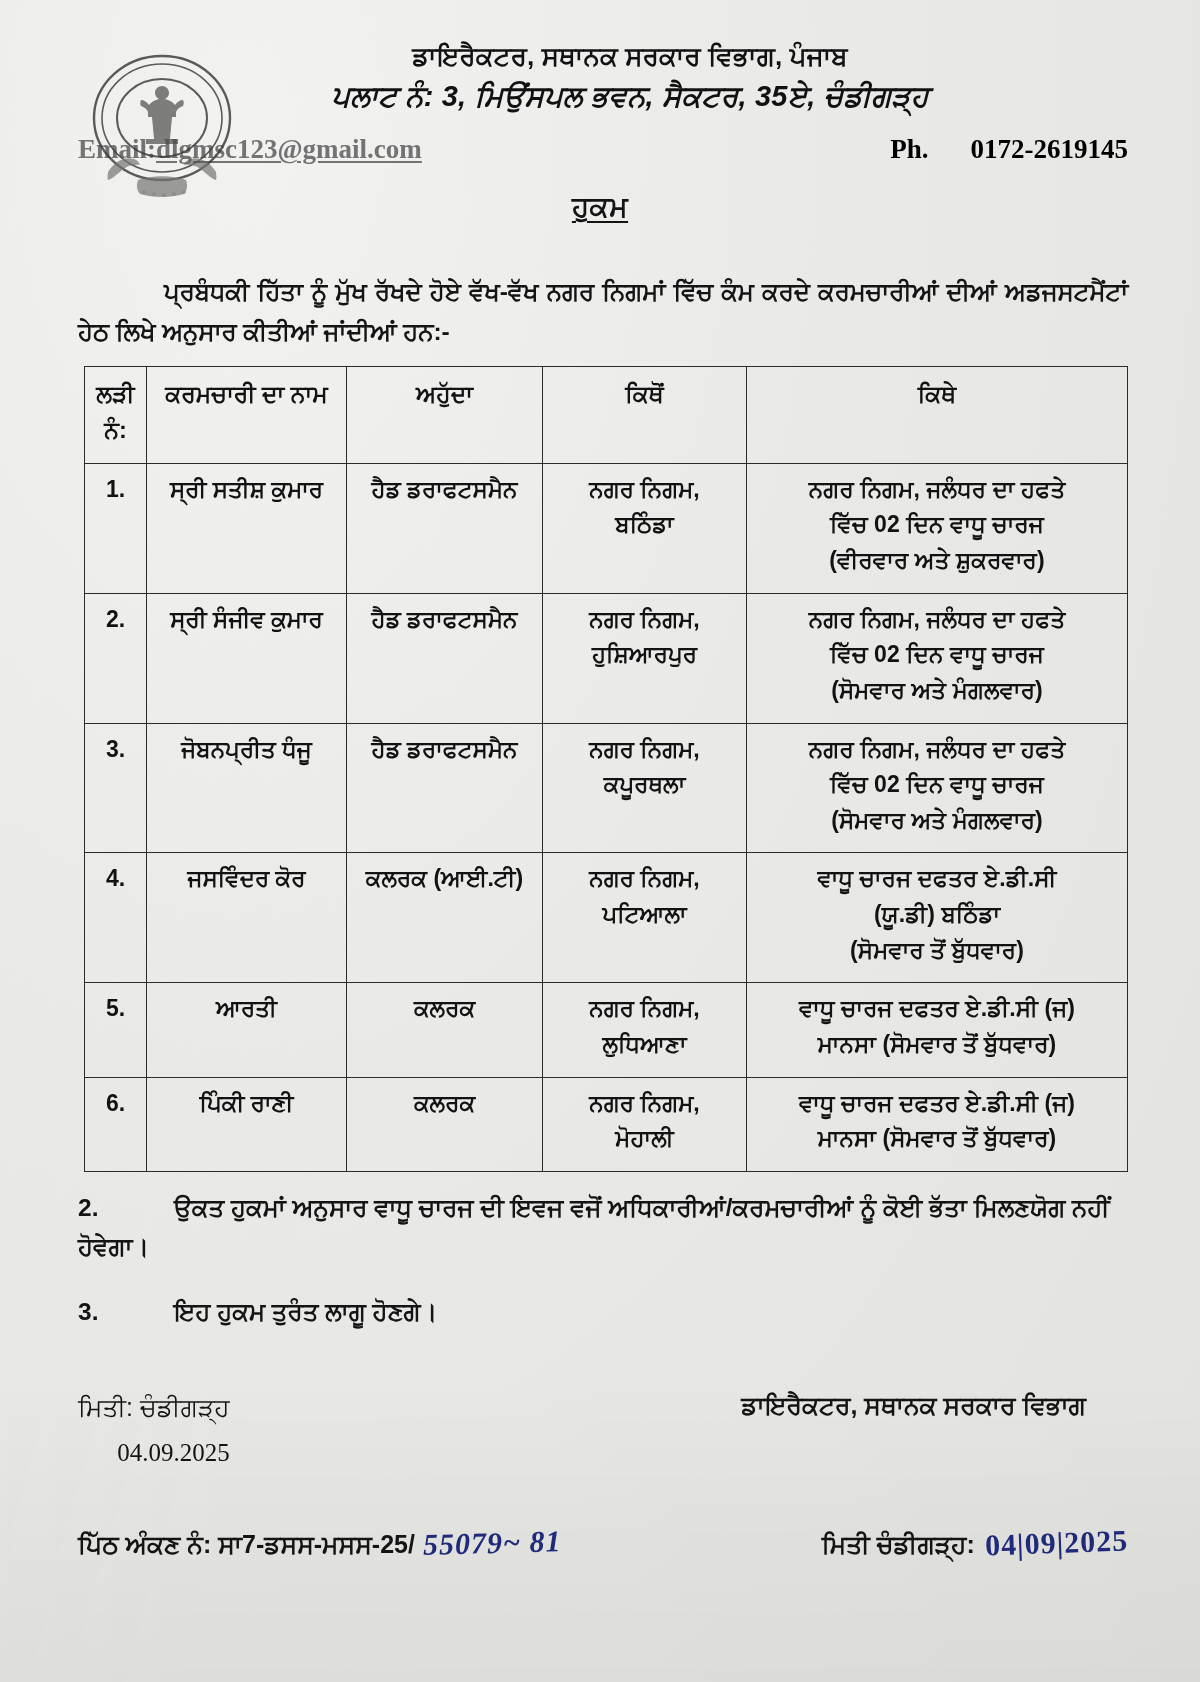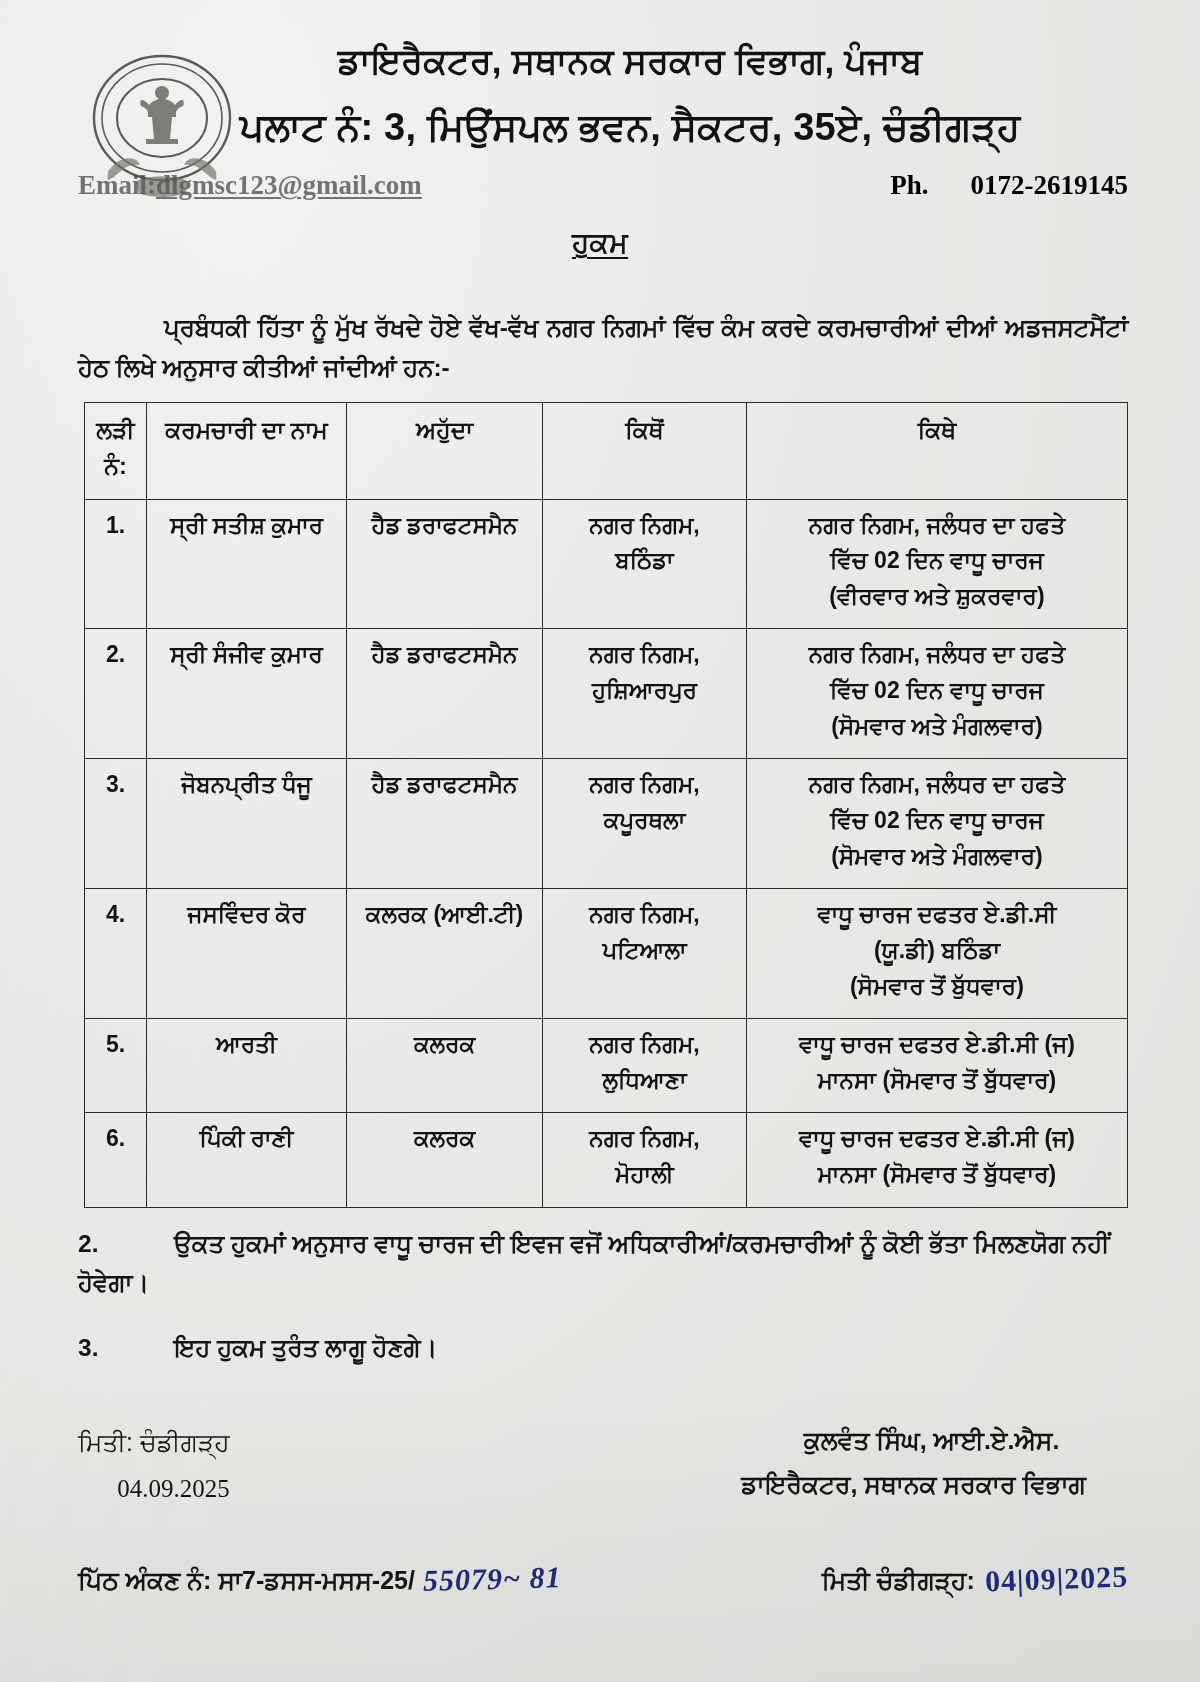--- a/index.html
+++ b/index.html
@@ -60,23 +60,23 @@
   .head-lines {
     text-align: center;
     padding-left: 60px;
   }
   .head-l1, .head-l2, .head-l3 {
     font-family: "Liberation Sans", "DejaVu Sans", sans-serif;
     font-weight: 700;
     color: #111;
     letter-spacing: .2px;
   }
-  .head-l1 { font-size: 35px; line-height: 1.1; margin-bottom: 26px; }
+  .head-l1 { font-size: 26px; line-height: 1.1; margin-bottom: 10px; }
   .head-l2 { font-size: 29px; line-height: 1.1; margin-bottom: 26px; }
-  .head-l3 { font-size: 38px; line-height: 1.1; }
+  .head-l3 { font-size: 29px; line-height: 1.1; font-style: italic; }
 
   .contact-row {
     display: flex;
     justify-content: space-between;
     align-items: baseline;
     padding: 22px 72px 0 78px;
   }
   .email {
     font-family: "Liberation Serif", "DejaVu Serif", serif;
     font-weight: 700;
@@ -377,21 +377,20 @@
   <div class="clause c3">
     <span class="num">3.</span><span class="body">ਇਹ ਹੁਕਮ ਤੁਰੰਤ ਲਾਗੂ ਹੋਣਗੇ।</span>
   </div>
 
   <div class="sig-block">
     <div class="sig-left">
       <div>ਮਿਤੀ: ਚੰਡੀਗੜ੍ਹ</div>
       <div class="date-num">04.09.2025</div>
     </div>
     <div class="sig-right">
-      <div>ਕੁਲਵੰਤ ਸਿੰਘ, ਆਈ.ਏ.ਐਸ.</div>
       <div class="ln2">ਡਾਇਰੈਕਟਰ, ਸਥਾਨਕ ਸਰਕਾਰ ਵਿਭਾਗ</div>
     </div>
   </div>
 
   <div class="endorse">
     <div>
       <span>ਪਿੱਠ ਅੰਕਣ ਨੰ: ਸਾ7-ਡਸਸ-ਮਸਸ-25/</span><span class="hand">55079~ 81</span>
     </div>
     <div class="endorse-right">
       <span>ਮਿਤੀ ਚੰਡੀਗੜ੍ਹ:</span>

